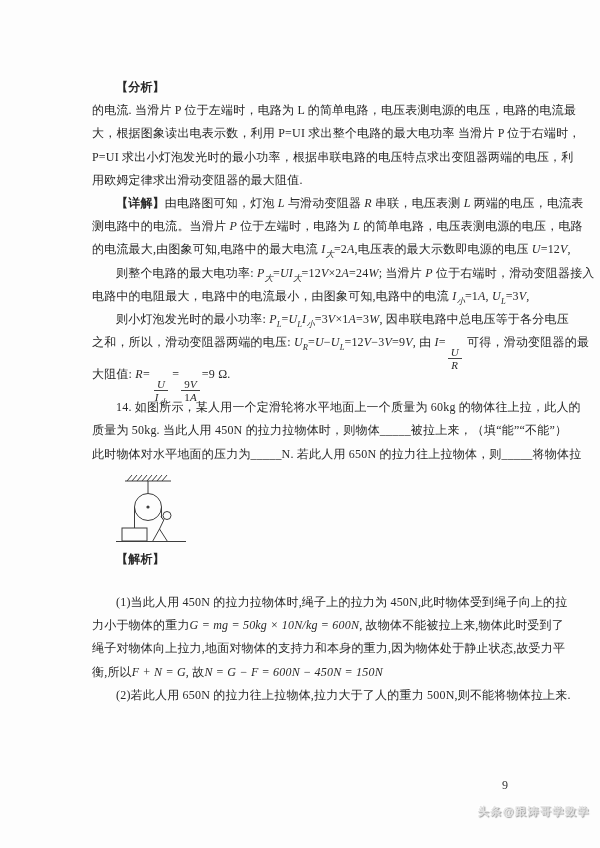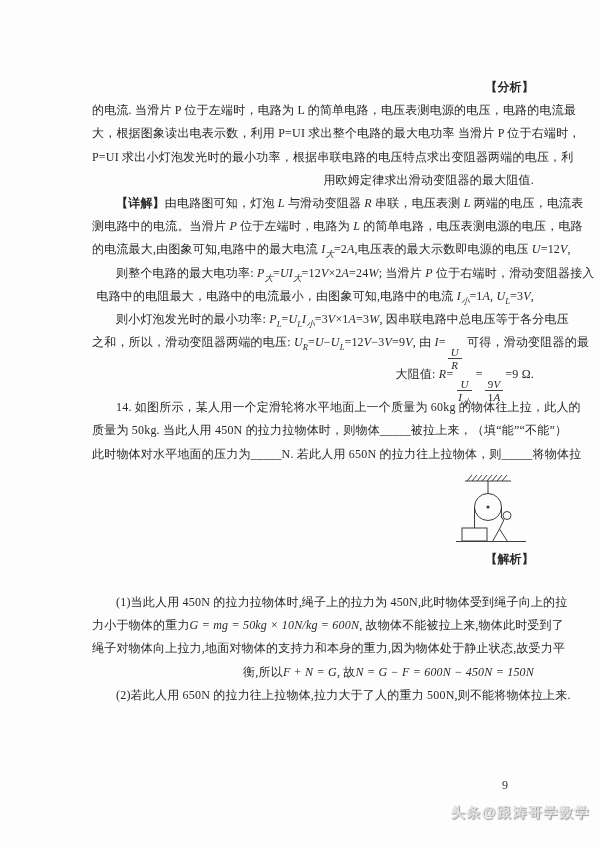--- a/index.html
+++ b/index.html
@@ -1,18 +1,18 @@
 <!DOCTYPE html>
 <html><head>
 <meta charset="utf-8">
 <style>
   html,body{margin:0;padding:0;background:#ffffff;}
   .page{
     position:relative;width:600px;height:848px;background:#fdfdfd;overflow:hidden;
-    font-family:"Liberation Serif","DejaVu Serif",serif;color:#282828;text-align:right;
+    font-family:"Liberation Serif","DejaVu Serif",serif;color:#282828;
   }
   .content{position:absolute;left:92px;top:76px;width:442px;}
   .ln{
     font-size:12px;line-height:23.2px;height:23.2px;white-space:nowrap;
     letter-spacing:0.2px;overflow:visible;
   }
   .ln.ind{text-indent:24px;}
   .ln.tall{height:40px;line-height:40px;}
   .b{font-weight:bold;}
   .mi{font-family:"Liberation Serif","DejaVu Serif",serif;font-style:italic;}
@@ -24,21 +24,21 @@
   .fr .fn{border-bottom:1px solid #444;padding:0 3px;height:auto;}
   .fr .fd{padding:0 3px;}
   .figure-wrap{margin:2px 0 0 14px;height:78px;}
   .sec{margin:0;}
   .sec.gap-sm{margin-top:2px;}
   .sec.gap-md{margin-top:20px;}
   .pagenum{
     position:absolute;right:92px;top:778px;font-size:12px;color:#333;
   }
   .watermark{
-    position:absolute;right:10px;top:804px;font-size:14px;font-weight:bold;
+    position:absolute;right:10px;top:804px;font-size:11px;font-weight:bold;
     color:#e2e2e2;letter-spacing:1.5px;
     text-shadow:1px 1px 1px #9a9a9a, -1px -1px 0 #ffffff;
     font-family:"Liberation Sans","DejaVu Sans",sans-serif;
   }
   svg .stroke{stroke:#3d3d3d;stroke-width:1;fill:none;}
   svg .fill{fill:#3d3d3d;stroke:none;}
 </style>
 </head>
 <body>
 

